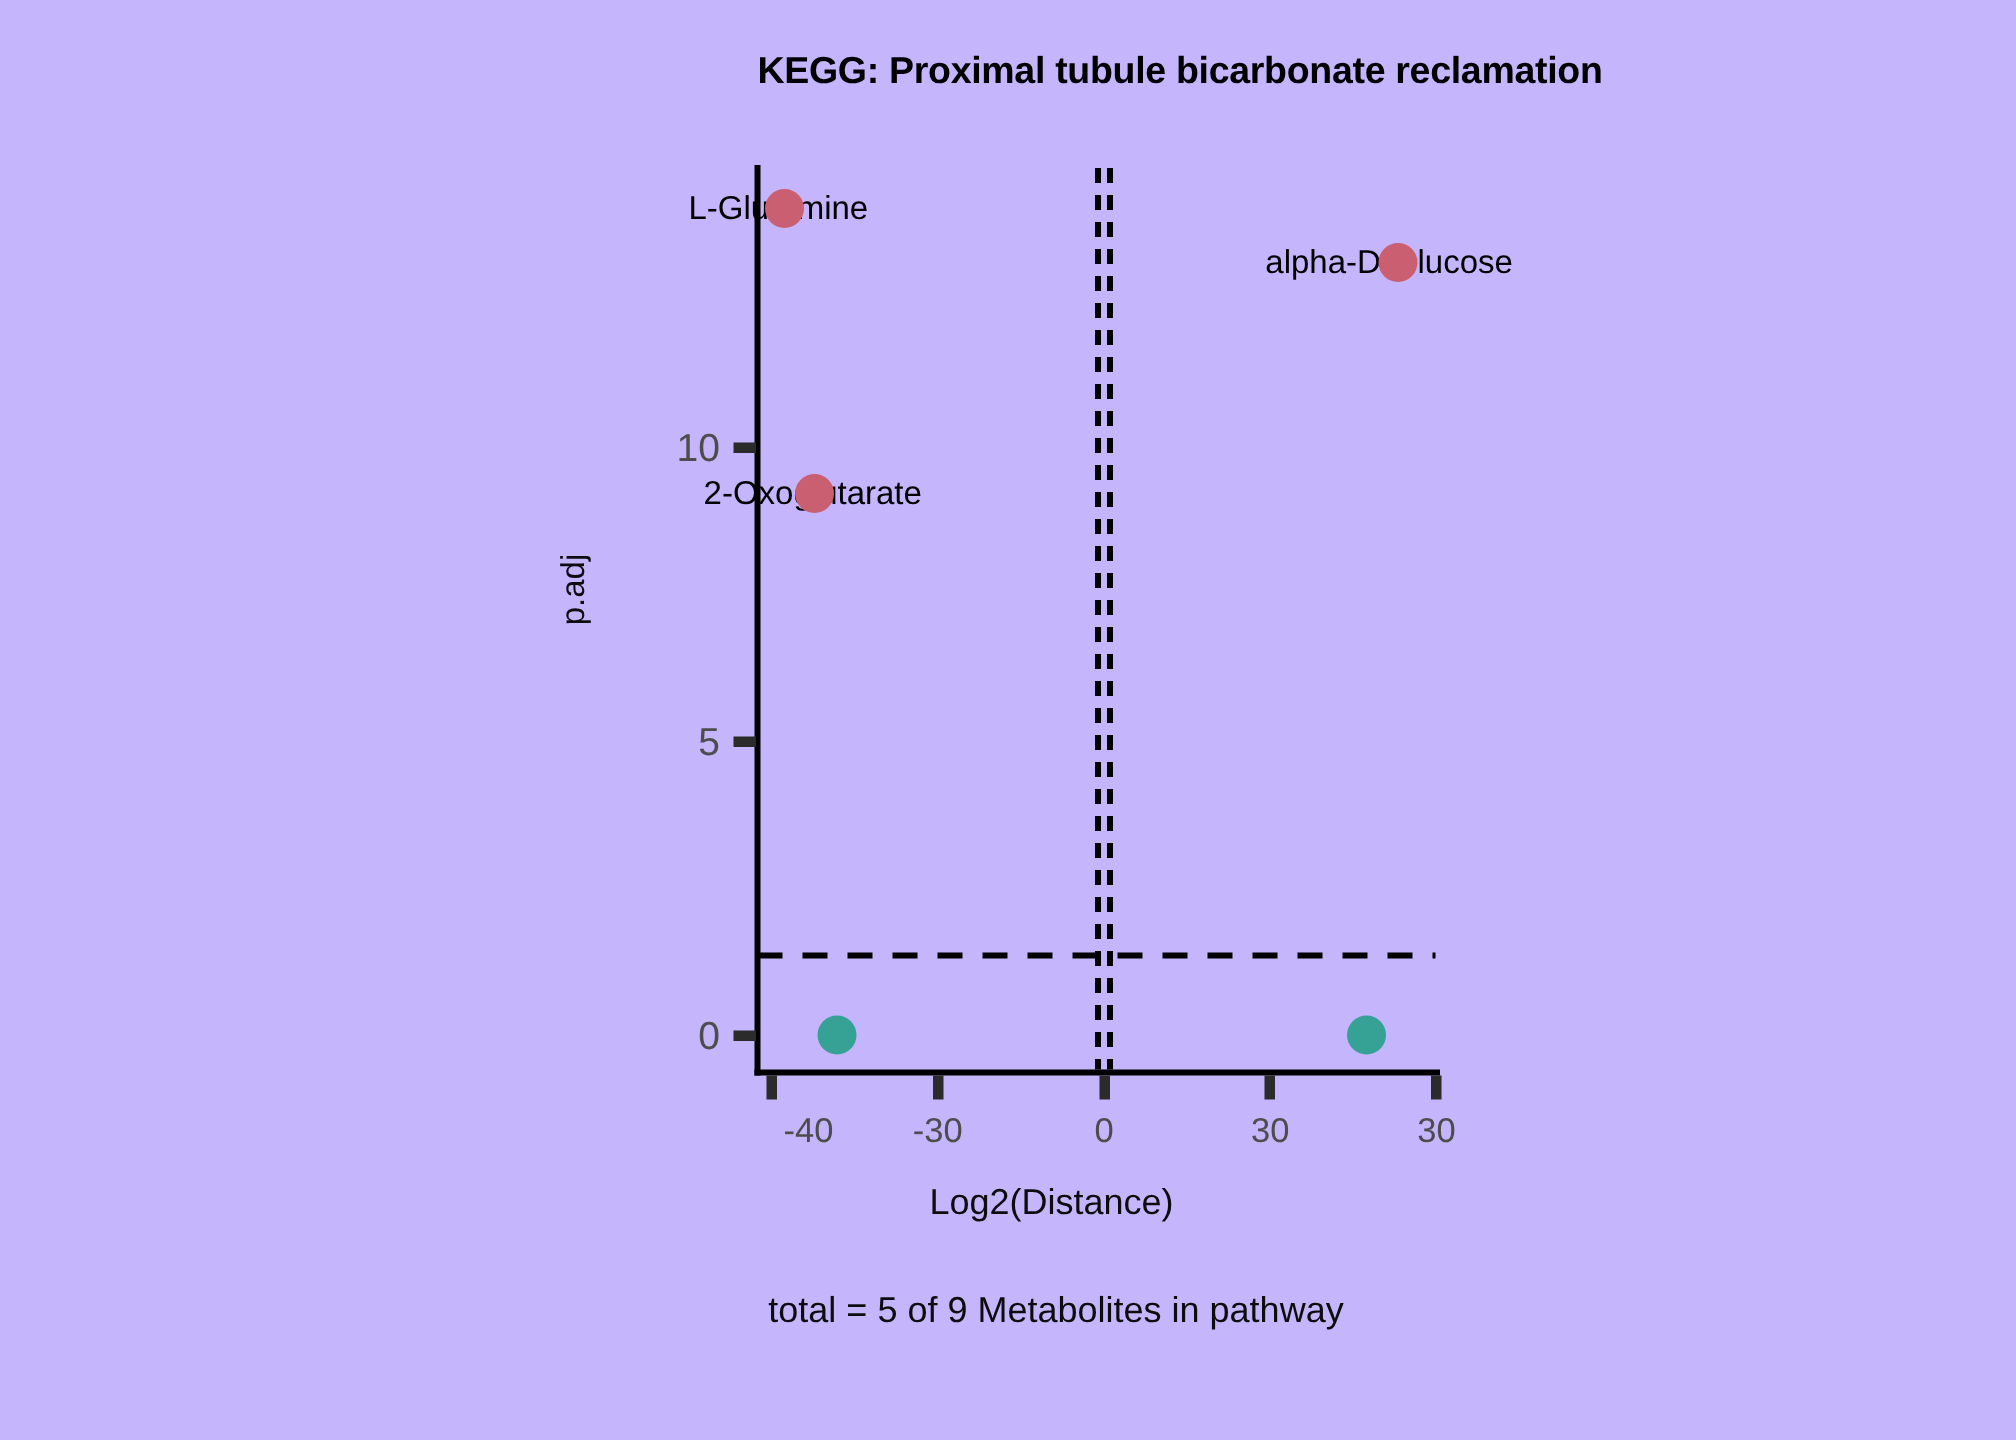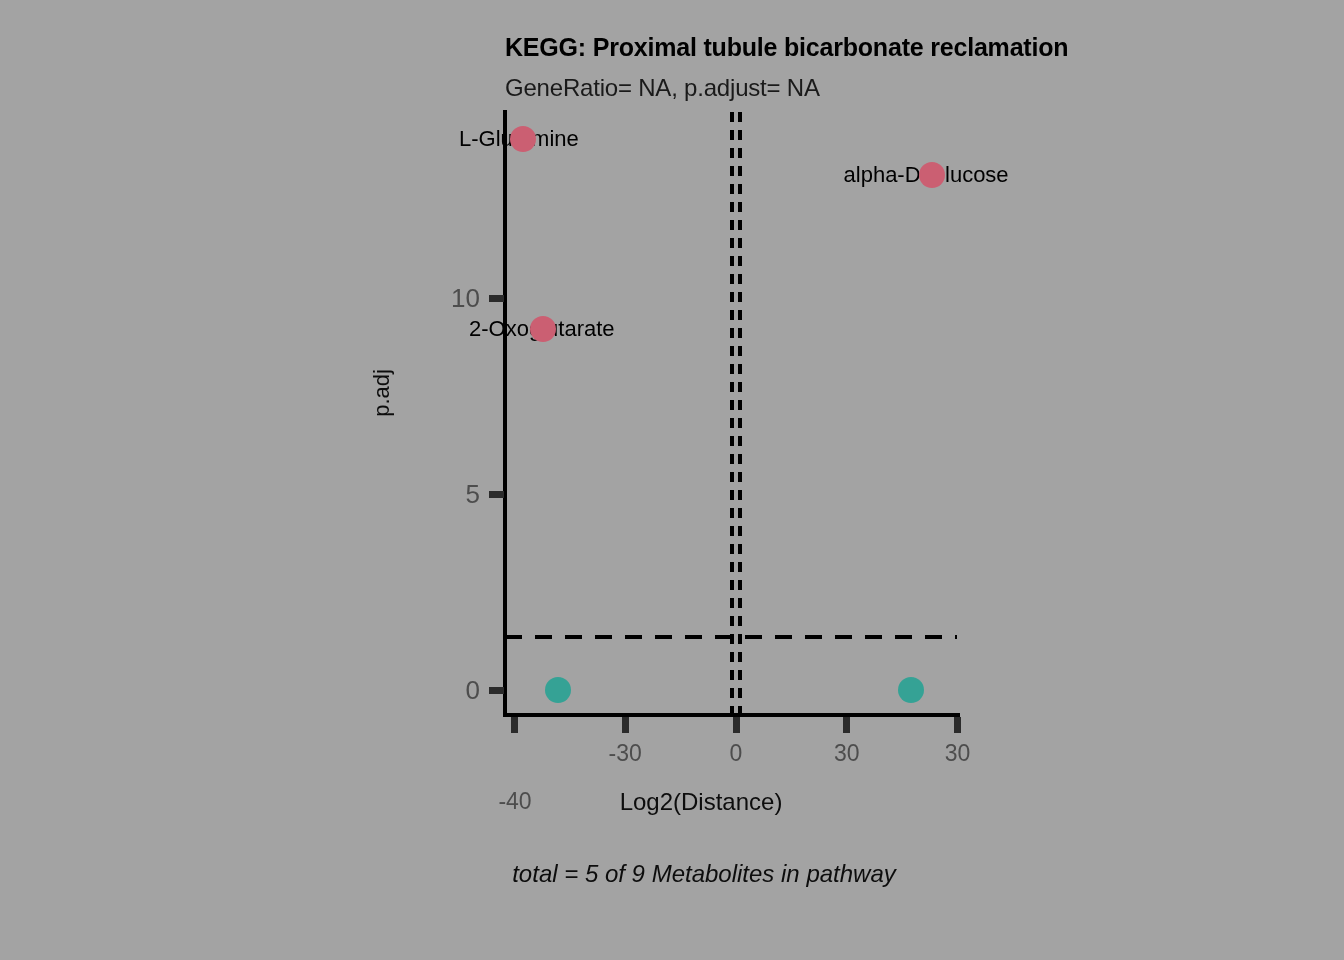--- a/index.html
+++ b/index.html
@@ -4,21 +4,21 @@
 <style>
   html, body {
     margin: 0;
     padding: 0;
     background: #ffffff;
   }
   #root {
     position: relative;
     width: 1344px;
     height: 960px;
-    background: #a3a3a3;
+    background: #c4b5fd;
     font-family: "Liberation Sans", sans-serif;
     overflow: hidden;
   }
 
   
   .chart-title {
     position: absolute;
     left: 505px;
     top: 33px;
     font-size: 25px;
@@ -150,44 +150,43 @@
   
   .caption {
     position: absolute;
     left: 0;
     width: 1344px;
     top: 860px;
     text-align: center;
     font-size: 24px;
     color: #0d0d0d;
   }
-  .caption span { margin-left: 64px; font-style: italic; }
+  .caption span { margin-left: 64px; }
 </style>
 </head>
 <body>
 
 <div id="root">
 
   <div class="chart-title">KEGG: Proximal tubule bicarbonate reclamation</div>
-  <div class="chart-subtitle">GeneRatio= NA, p.adjust= NA</div>
 
   <div class="axis-y-line"></div>
   <div class="axis-x-line"></div>
 
   <div id="yticks">
       <div class="tick-y" style="top: 686.5px;"></div>
       <div class="ticklabel-y" style="top: 675px; left: 420px; width: 60px;">0</div>
       <div class="tick-y" style="top: 490.5px;"></div>
       <div class="ticklabel-y" style="top: 479px; left: 420px; width: 60px;">5</div>
       <div class="tick-y" style="top: 294.5px;"></div>
       <div class="ticklabel-y" style="top: 283px; left: 420px; width: 60px;">10</div>
     </div>
   <div id="xticks">
       <div class="tick-x" style="left: 510.9px;"></div>
-      <div class="ticklabel-x" style="left: 470px; margin-top: 48px;">-40</div>
+      <div class="ticklabel-x" style="left: 494px;">-40</div>
       <div class="tick-x" style="left: 621.7px;"></div>
       <div class="ticklabel-x" style="left: 580.2px;">-30</div>
       <div class="tick-x" style="left: 732.5px;"></div>
       <div class="ticklabel-x" style="left: 691px;">0</div>
       <div class="tick-x" style="left: 843.3px;"></div>
       <div class="ticklabel-x" style="left: 801.8px;">30</div>
       <div class="tick-x" style="left: 954.1px;"></div>
       <div class="ticklabel-x" style="left: 912.6px;">30</div>
     </div>
 

